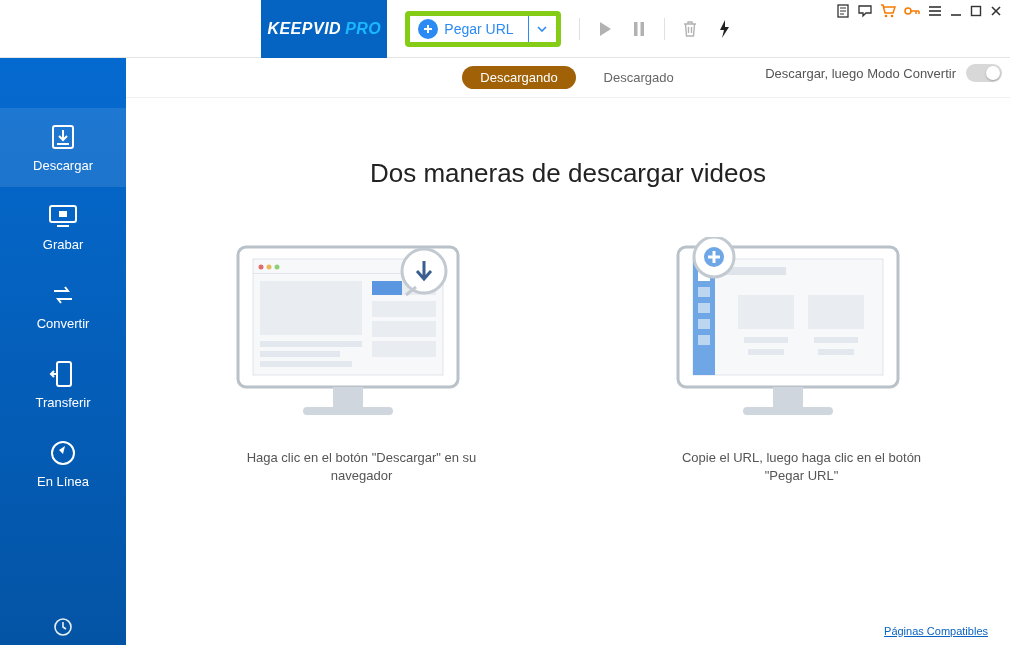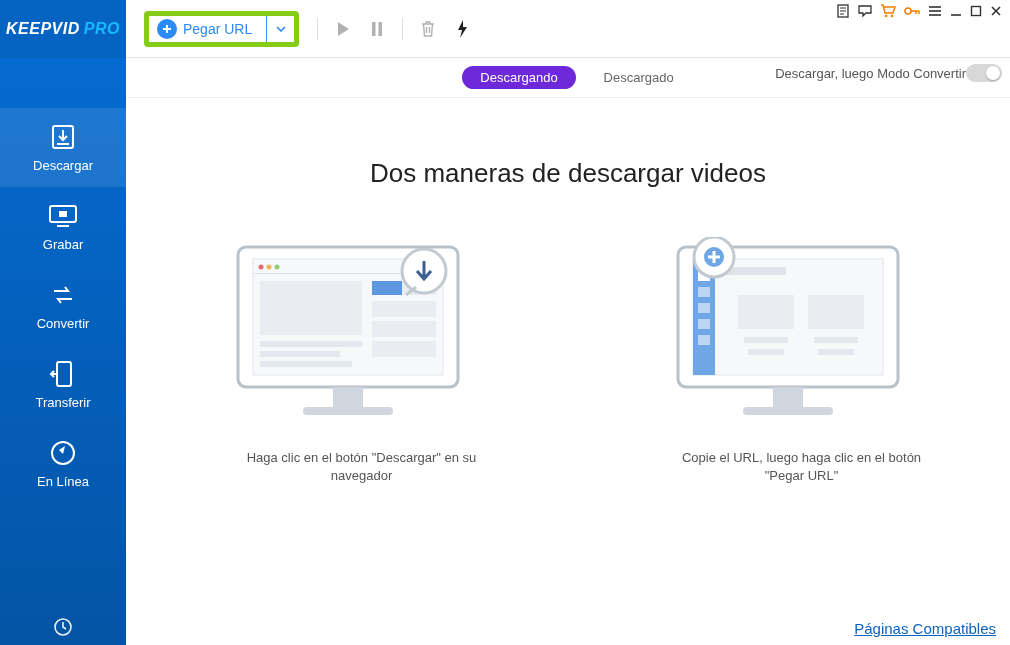--- a/index.html
+++ b/index.html
@@ -7,20 +7,21 @@
   body { display: flex; flex-direction: column; background: #fff; }
 
   
   .topbar {
     height: 58px;
     display: flex;
     align-items: center;
     border-bottom: 1px solid #e4e4e4;
     padding: 0 8px 0 0;
     position: relative;
+    justify-content: center;
   }
   .logo {
     width: 126px;
     height: 58px;
     background: #0564c2;
     display: flex;
     align-items: center;
     justify-content: center;
     font-size: 16px;
     font-weight: 800;
@@ -73,21 +74,21 @@
     color: #b2b2b2; cursor: pointer;
   }
 
   .top-right {
     position: absolute;
     right: 8px; top: 2px; bottom: 2px;
     display: flex; flex-direction: column; align-items: flex-end; justify-content: space-between;
   }
   .sys-icons { display: flex; align-items: center; gap: 8px; margin-top: 2px; }
   .sys-icons .sico { cursor: pointer; display:flex; align-items:center; }
-  .convert-row { display: flex; align-items: center; font-size: 13px; color: #555; margin-bottom: 4px; margin-top: 46px; }
+  .convert-row { display: flex; align-items: center; gap: 10px; font-size: 13px; color: #555; margin-bottom: 4px; margin-top: 46px; }
   .toggle {
     width: 36px; height: 18px; border-radius: 9px; background: #d8d8d8; position: relative; cursor: pointer;
   }
   .toggle::after {
     content: ""; position: absolute; right: 2px; top: 2px; width: 14px; height: 14px; border-radius: 50%; background: #fff;
     box-shadow: 0 1px 2px rgba(0,0,0,.25);
   }
 
   
   .body-row { flex: 1; display: flex; min-height: 0; }
@@ -113,39 +114,39 @@
   }
 
   .main {
     flex: 1; display: flex; flex-direction: column; min-width: 0; position: relative;
   }
   .tabs-row {
     display: flex; justify-content: center; align-items: center;
     height: 40px; gap: 28px; border-bottom: 1px solid #f0f0f0; font-size: 13px;
   }
   .tab-pill {
-    background: #6d28d9; color: #fff; padding: 4px 18px; border-radius: 12px; cursor: pointer;
+    background: #a16207; color: #fff; padding: 4px 18px; border-radius: 12px; cursor: pointer;
   }
   .tab-plain { color: #666; cursor: pointer; }
 
   .content {
     flex: 1; display: flex; flex-direction: column; align-items: center; padding-top: 60px;
   }
   .headline { font-size: 26px; color: #222; margin-bottom: 48px; }
 
   .methods {
     display: flex; gap: 140px; justify-content: center; align-items: flex-start;
   }
   .method { width: 300px; display: flex; flex-direction: column; align-items: center; }
   .monitor { width: 240px; }
   .caption { font-size: 13px; color: #555; text-align: center; margin-top: 22px; line-height: 1.4; padding-left: 27px; }
 
   .footer-link {
-    position: absolute; right: 14px; bottom: 8px;
-    font-size: 15px; color: #0a63c0; text-decoration: underline; cursor: pointer; margin-left: 28px;
+    position: absolute; right: 22px; bottom: 8px;
+    font-size: 11px; color: #0a63c0; text-decoration: underline; cursor: pointer; margin-left: 28px;
   }
 </style>
 </head>
 <body>
 
 <div class="topbar">
   <div class="logo">
     <span>KEEPVID</span>
     <span class="pro">PRO</span>
   </div>

